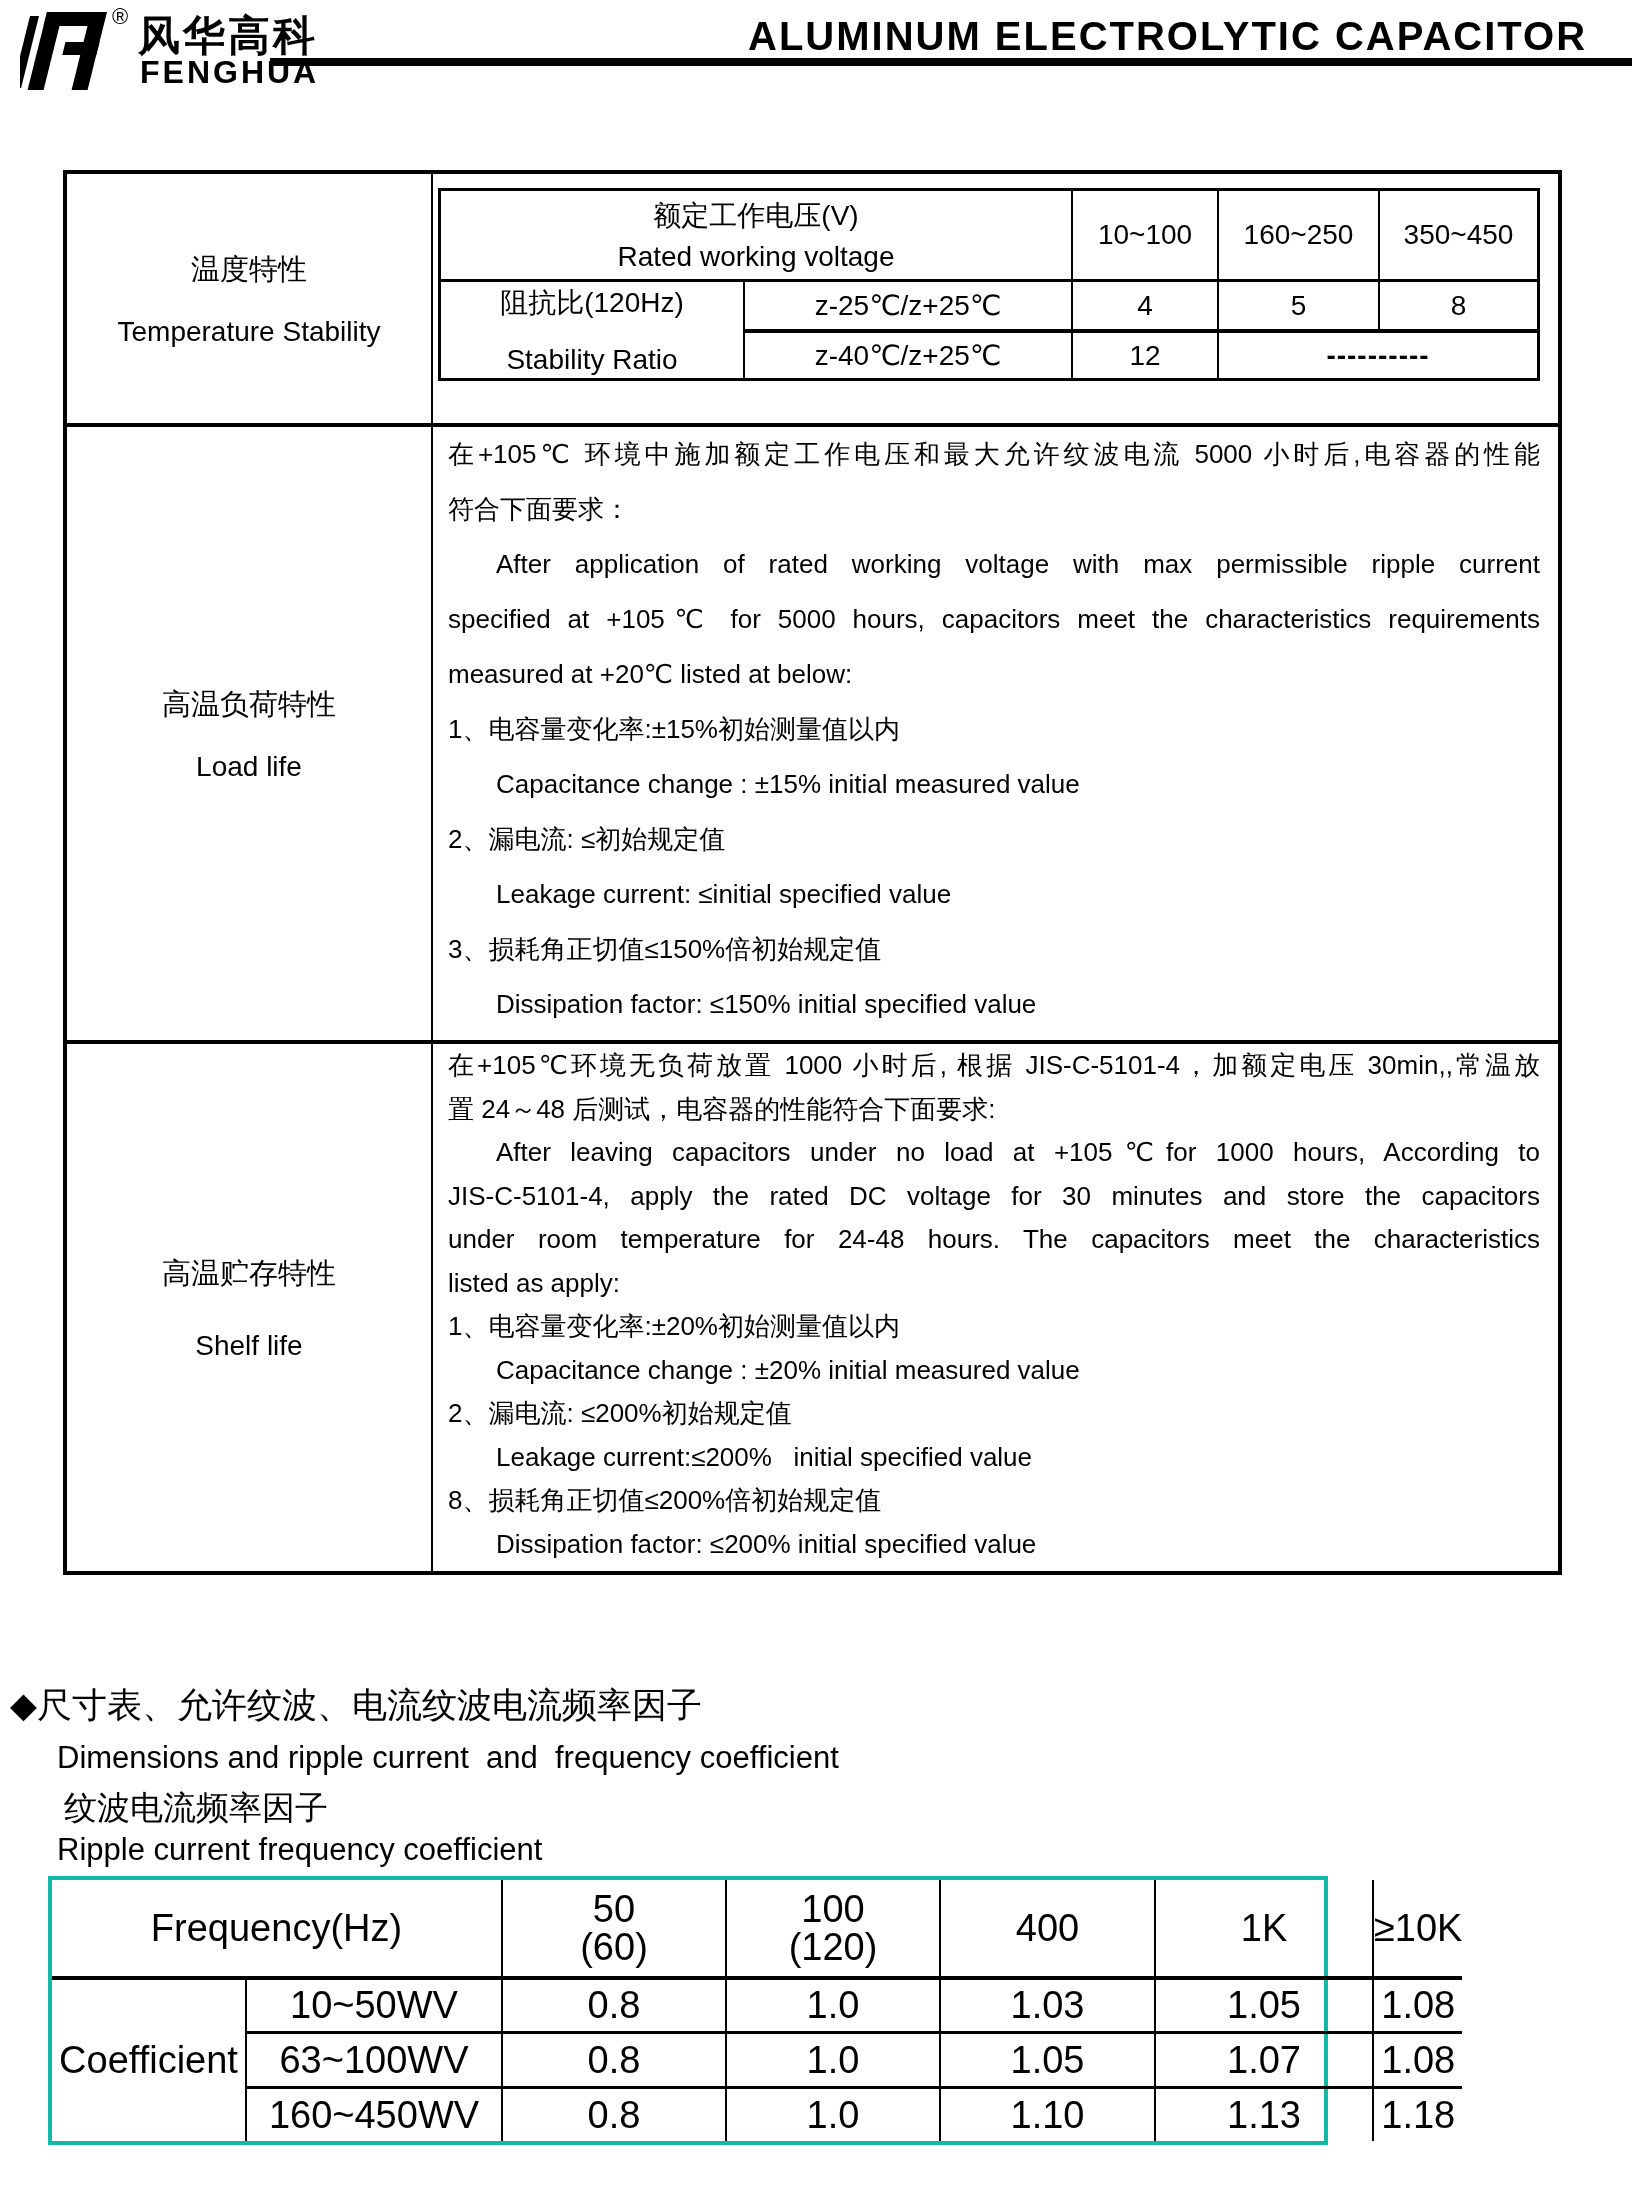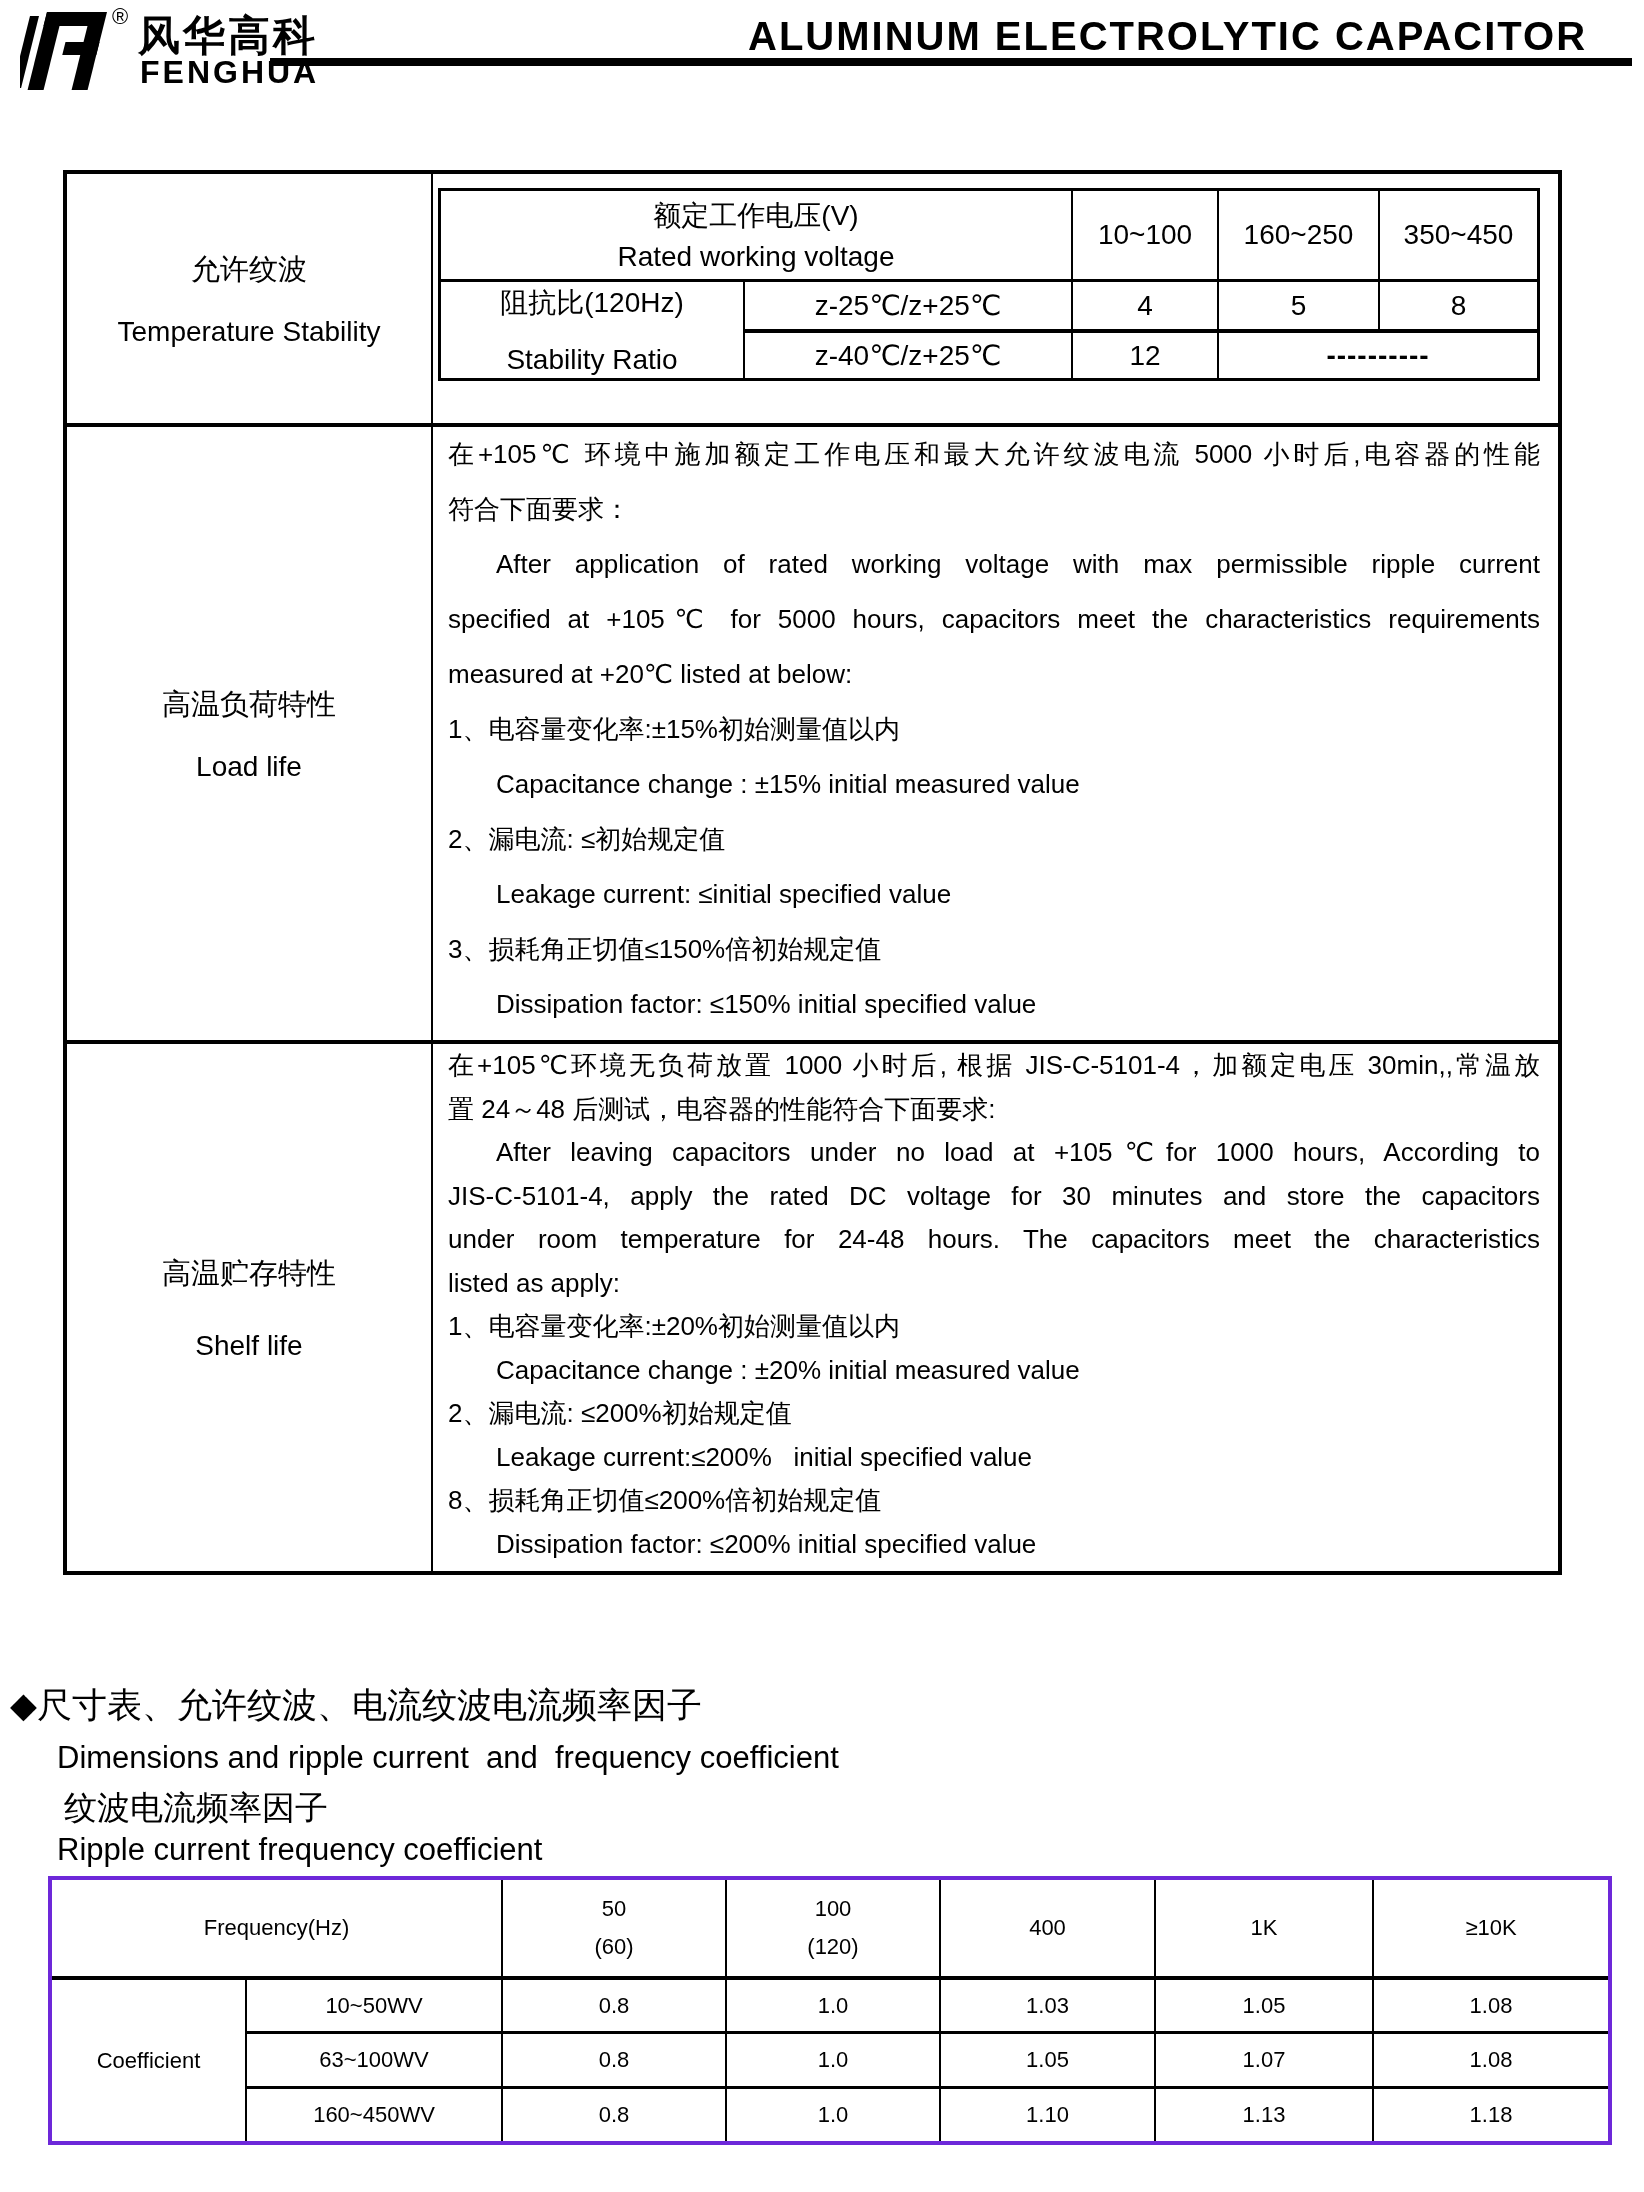--- a/index.html
+++ b/index.html
@@ -61,25 +61,25 @@
   .ind { padding-left:48px; }
 
   
   .sec-cn  { position:absolute; left:10px;  top:1682px; font-size:35px; }
   .sec-en  { position:absolute; left:57px;  top:1740px; font-size:31px; }
   .sec2-cn { position:absolute; left:64px;  top:1786px; font-size:33px; }
   .sec2-en { position:absolute; left:57px;  top:1832px; font-size:31px; }
 
   
   .t2 {
-    position:absolute; left:48px; top:1876px; width:1564px; height:269px;
-    border:4px solid #6d28d9; display:grid;
+    position:absolute; left:48px; top:1876px; width:1280px; height:269px;
+    border:4px solid #14b8a6; display:grid;
     grid-template-columns:193px 256px 224px 214px 215px 218px 1fr;
     grid-template-rows:100px 54px 55px 1fr;
-    font-size:22px;
+    font-size:38px;
   }
   .t2 > div { display:flex; align-items:center; justify-content:center; text-align:center; }
   .t2 .hb { border-bottom:4px solid #000; }
   .freq-label { grid-column:1/3; }
   .two-line { flex-direction:column; gap:4px; line-height:34px; }
   .coef { grid-column:1; grid-row:2/5; }
   .rb3 { border-bottom:3px solid #000; }
 </style>
 </head>
 <body>
@@ -97,21 +97,21 @@
 </div>
 <div class="reg">®</div>
 <div class="logo-cn">风华高科</div>
 <div class="logo-en">FENGHUA</div>
 <div class="page-title">ALUMINUM ELECTROLYTIC CAPACITOR</div>
 <div class="title-rule"></div>
 
 <div class="t1">
 
   <div class="lbl rb gap26">
-    <div class="l1">允许纹波</div>
+    <div class="l1">温度特性</div>
     <div class="l2">Temperature Stability</div>
   </div>
   <div class="rb">
     <div class="t-inner">
       <div class="vh">
         <div>额定工作电压(V)</div>
         <div>Rated working voltage</div>
       </div>
       <div class="bl2">10~100</div>
       <div class="bl2">160~250</div>

